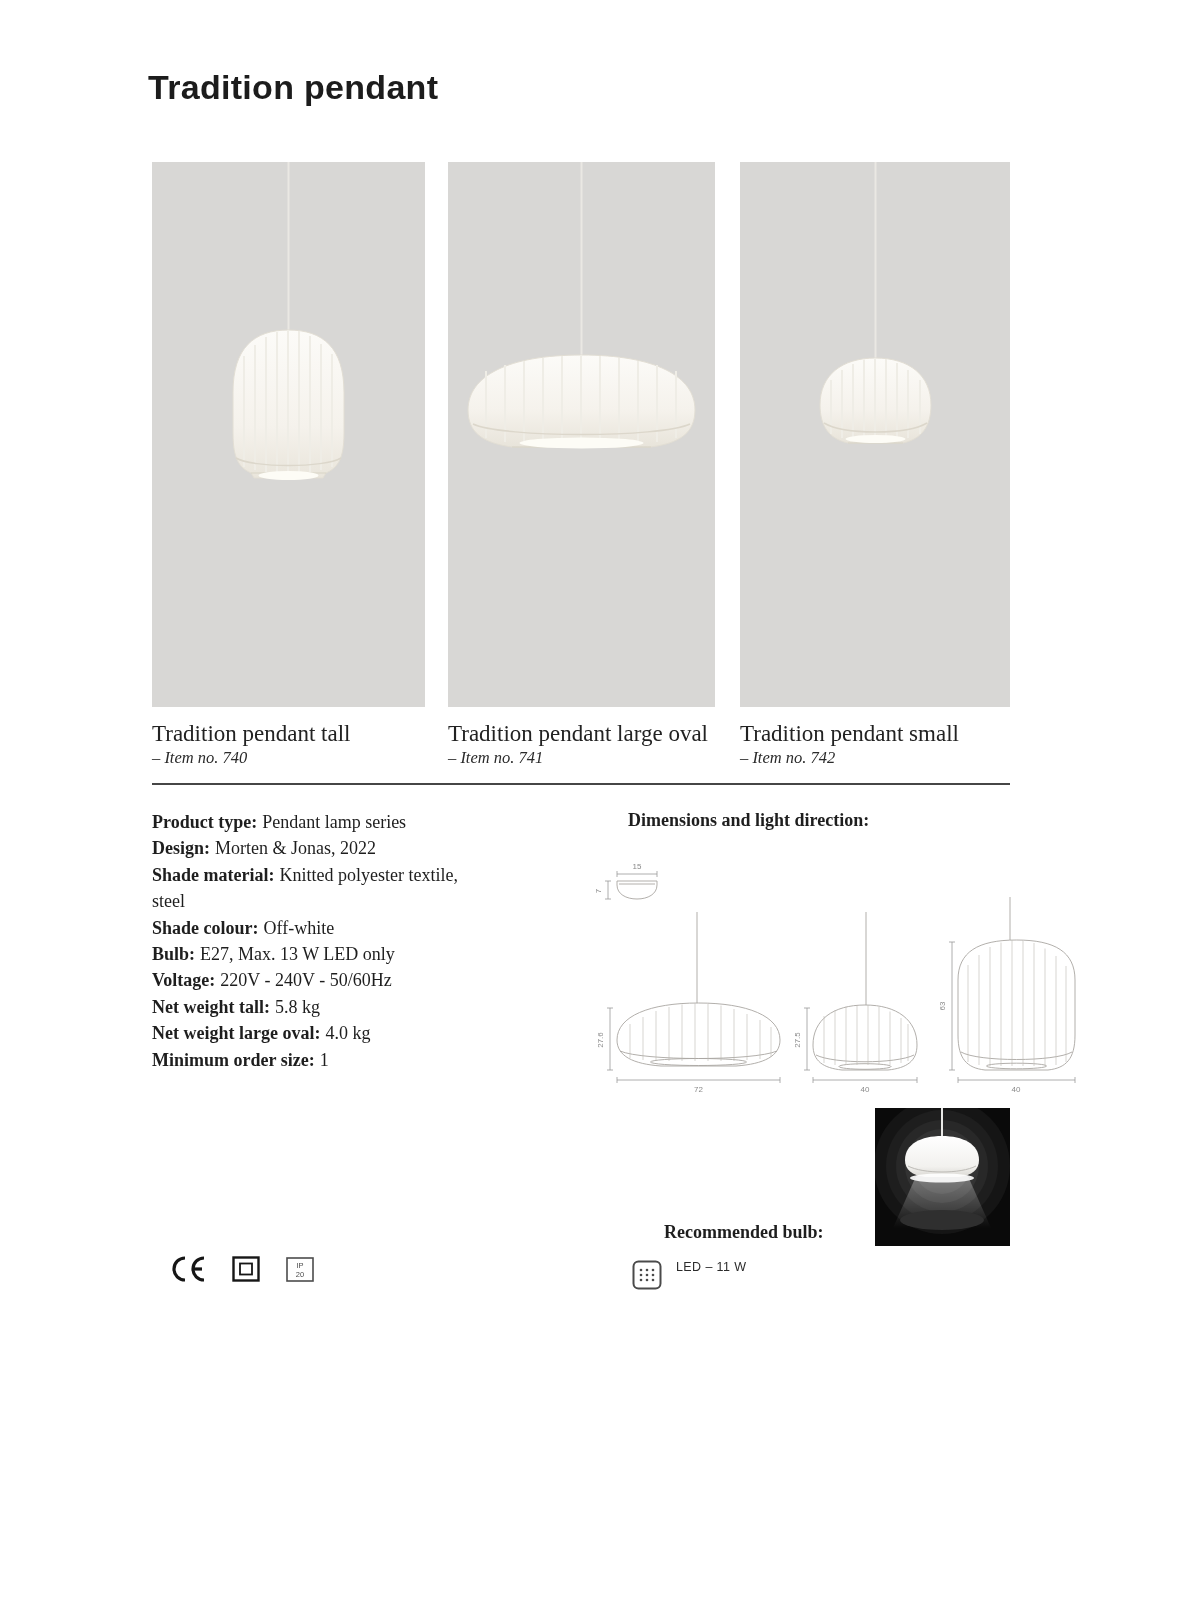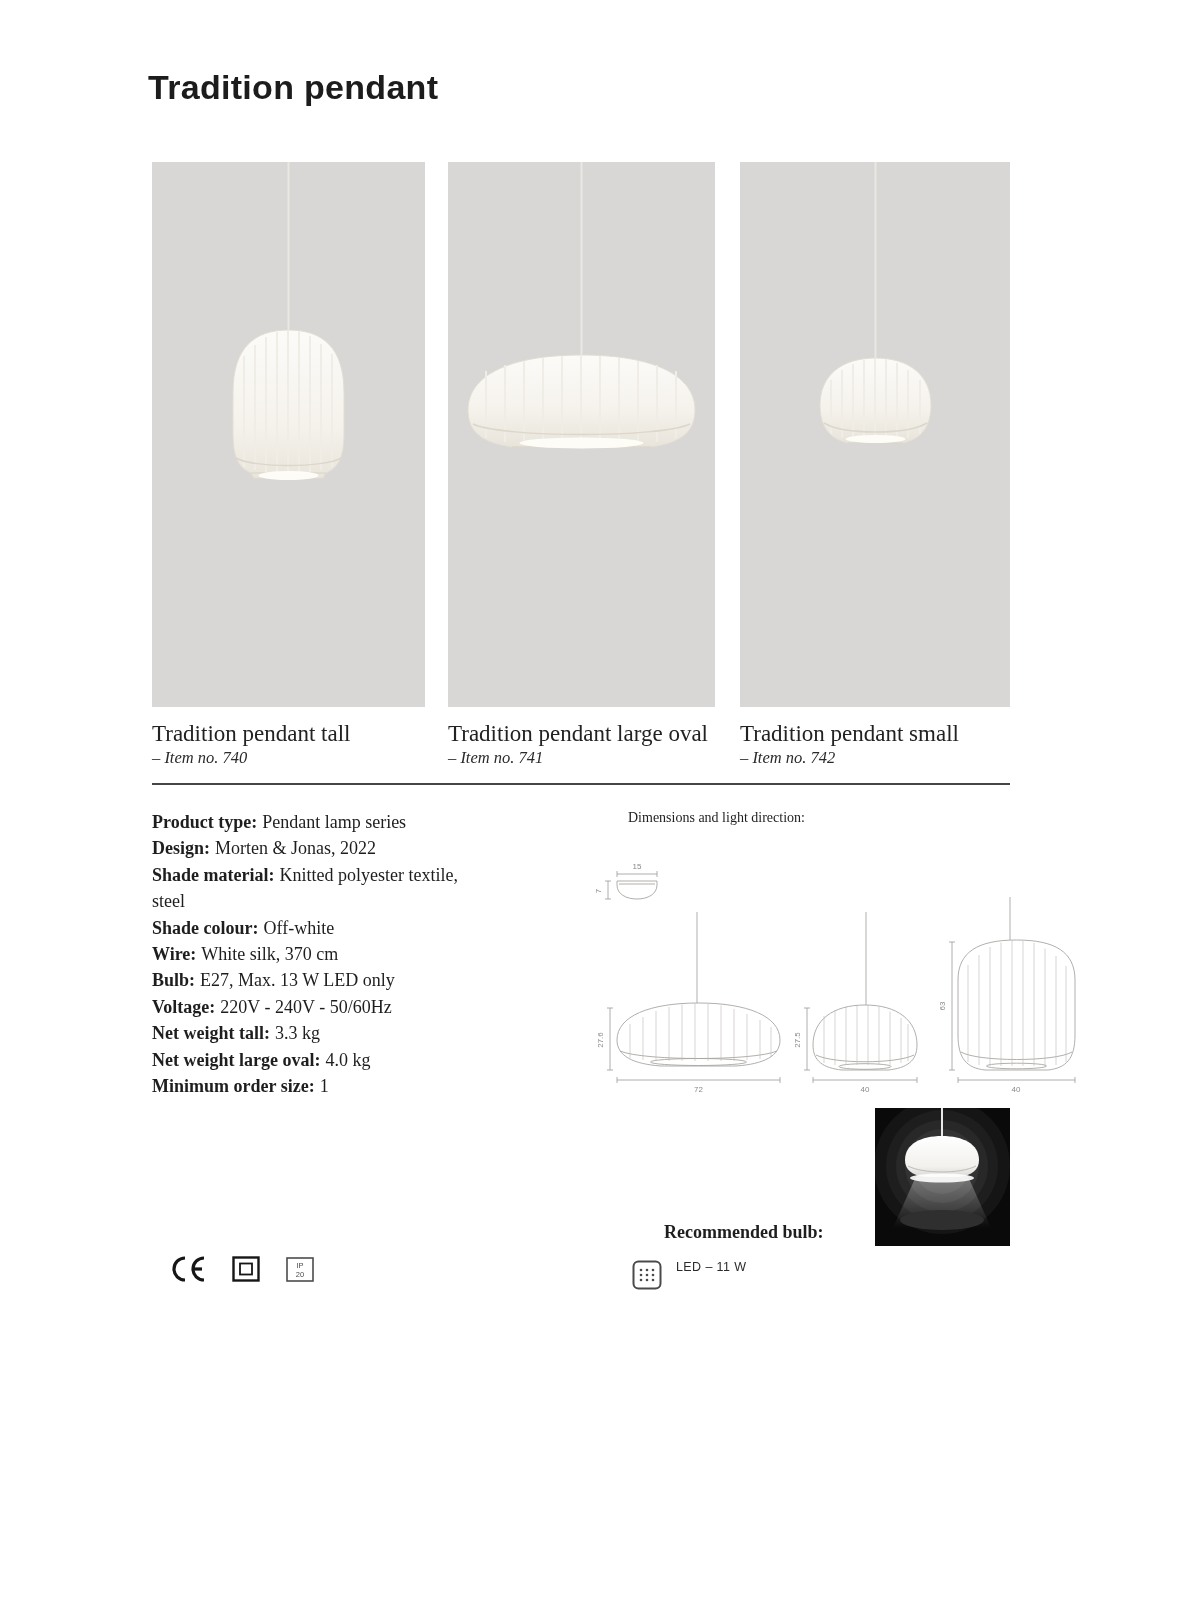--- a/index.html
+++ b/index.html
@@ -11,21 +11,21 @@
   .img-box{top:162px;height:545px;background:#d8d7d5;}
   .box1{left:152px;width:273px;}
   .box2{left:448px;width:267px;}
   .box3{left:740px;width:270px;}
   .cap-name{top:721px;font-size:23px;color:#222;}
   .cap-item{top:748px;font-size:16.5px;font-style:italic;color:#2a2a2a;}
   .divider{left:152px;top:783px;width:858px;height:2px;background:#464646;}
   .specs{left:152px;top:809px;width:342px;font-size:18px;line-height:26.4px;}
   .spec-label{font-weight:bold;margin-right:5px;}
   .spec-value{white-space:pre-line;}
-  .dim-heading{left:628px;top:810px;font-size:14px;font-weight:normal;}
+  .dim-heading{left:628px;top:810px;font-size:18px;font-weight:bold;}
   .bulb-heading{left:664px;top:1222px;font-size:18px;font-weight:bold;}
   .bulb-row{left:632px;top:1260px;display:flex;align-items:flex-start;gap:14px;}
   .bulb-label{font-family:"Liberation Sans",sans-serif;font-size:12.5px;letter-spacing:.4px;color:#2b2b2b;}
   .certs{left:164px;top:1256px;display:flex;align-items:flex-end;gap:26px;}
   .photo{left:875px;top:1108px;width:135px;height:138px;}
   svg{display:block;}
   .dimtext{font-family:"Liberation Sans",sans-serif;font-size:8px;fill:#8a8a8a;}
 </style>
 </head>
 <body>
@@ -128,24 +128,23 @@
   <div class="abs cap-item" style="left:740px">– Item no. 742</div>
 
   <div class="abs divider"></div>
 
   <div class="abs specs">
     <div class="spec-row"><span class="spec-label">Product type:</span><span class="spec-value">Pendant lamp series</span></div>
     <div class="spec-row"><span class="spec-label">Design:</span><span class="spec-value">Morten &amp; Jonas, 2022</span></div>
     <div class="spec-row"><span class="spec-label">Shade material:</span><span class="spec-value">Knitted polyester textile,
 steel</span></div>
     <div class="spec-row"><span class="spec-label">Shade colour:</span><span class="spec-value">Off-white</span></div>
-    <div class="spec-row"><span class="spec-label">Wire:</span><span class="spec-value">White silk, 370 cm</span></div>
     <div class="spec-row"><span class="spec-label">Bulb:</span><span class="spec-value">E27, Max. 13 W LED only</span></div>
     <div class="spec-row"><span class="spec-label">Voltage:</span><span class="spec-value">220V - 240V - 50/60Hz</span></div>
-    <div class="spec-row"><span class="spec-label">Net weight tall:</span><span class="spec-value">3.3 kg</span></div>
+    <div class="spec-row"><span class="spec-label">Net weight tall:</span><span class="spec-value">5.8 kg</span></div>
     <div class="spec-row"><span class="spec-label">Net weight large oval:</span><span class="spec-value">4.0 kg</span></div>
     <div class="spec-row"><span class="spec-label">Minimum order size:</span><span class="spec-value">1</span></div>
   </div>
 
   <div class="abs dim-heading">Dimensions and light direction:</div>
 
   <svg class="abs" style="left:558px;top:840px" width="530" height="262" viewBox="0 0 530 262">
     <g fill="none" stroke="#a9a6a1" stroke-width="0.9">
 
       <path d="M59,41 L99,41 L99,45 C99,54 90,59 79,59 C68,59 59,54 59,45 Z"></path>

